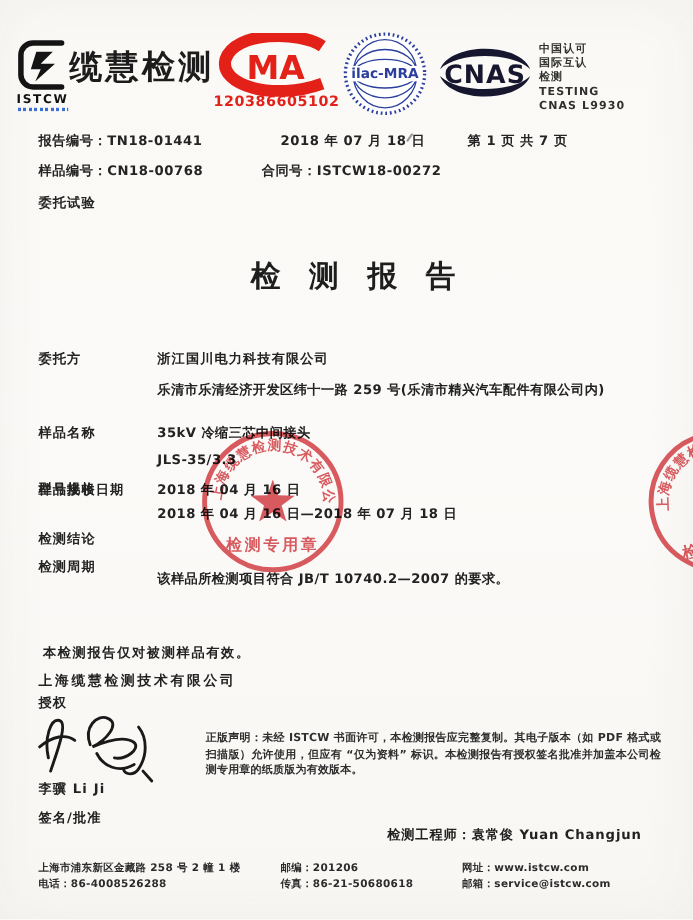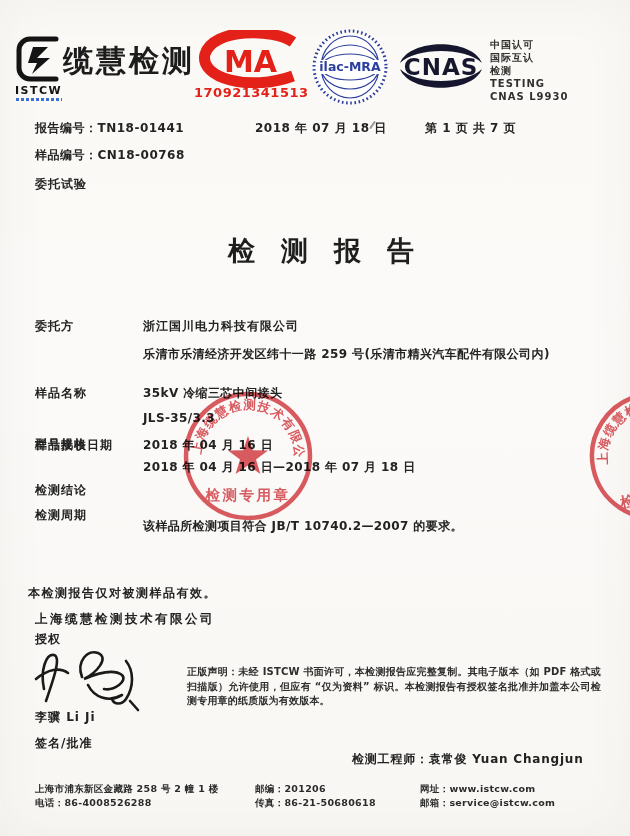--- a/index.html
+++ b/index.html
@@ -27,21 +27,21 @@
 
   
   .title{left:0;top:233px;width:630px;text-align:center;font-size:27px;font-weight:700;
     letter-spacing:26px;padding-left:38px;box-sizing:border-box;color:#1e1e1e;}
 
   
   .lbl{left:35px;font-size:12px;font-weight:700;letter-spacing:1px;white-space:nowrap;}
   .val{left:143px;font-size:12px;font-weight:700;letter-spacing:.4px;white-space:nowrap;}
 
   
-  .note{left:28px;top:585px;font-size:12px;font-weight:700;letter-spacing:1.5px;}
+  .note{left:39px;top:585px;font-size:12px;font-weight:700;letter-spacing:1.5px;}
   .issuer{left:35px;top:611px;font-size:12.5px;font-weight:700;letter-spacing:2.5px;}
   .auth{left:35px;top:631px;font-size:12px;font-weight:700;letter-spacing:1px;}
   .approver{left:35px;top:709px;font-size:12px;font-weight:700;letter-spacing:1px;}
   .role{left:35px;top:735px;font-size:12px;font-weight:700;letter-spacing:1px;}
   .disclaimer{left:187px;top:665px;width:414px;font-size:10px;line-height:14.5px;
     font-weight:600;color:#2e2e2e;text-align:justify;letter-spacing:.2px;}
   .engineer{left:352px;top:751px;font-size:12px;font-weight:700;letter-spacing:.8px;white-space:nowrap;}
 
   
   .foot{font-size:9.5px;font-weight:700;color:#2b2b2b;letter-spacing:.3px;white-space:nowrap;}
@@ -59,21 +59,21 @@
     <path d="M19,13 h15 l-11,11 h13 l-18,16 5,-11 h-9 z" fill="#141414"></path>
   </svg>
   <div class="abs logo-abbr">ISTCW</div>
   <div class="abs logo-tagline"></div>
   <div class="abs brand-cn">缆慧检测</div>
 
   <svg class="abs" style="left:197px;top:30px;" width="102" height="58" viewBox="0 0 102 58">
     <path d="M96,12 C76,-2 16,-2 8,24 C2,48 52,62 96,46" fill="none" stroke="#e32119" stroke-width="11" stroke-linecap="butt"></path>
     <text x="27" y="42" font-size="30" font-weight="bold" fill="#e32119" font-family="DejaVu Sans, sans-serif">MA</text>
   </svg>
-  <div class="abs cma-num">170921341513</div>
+  <div class="abs cma-num">120386605102</div>
 
   <svg class="abs" style="left:310px;top:27px;" width="80" height="80" viewBox="0 0 80 80">
     <circle cx="40" cy="40" r="36" fill="#ffffff" stroke="#2b3f9e" stroke-width="3" stroke-dasharray="1.6 2.6"></circle>
     <ellipse cx="40" cy="40" rx="29" ry="31" fill="none" stroke="#2b3f9e" stroke-width="1.2"></ellipse>
     <ellipse cx="40" cy="40" rx="29" ry="22" fill="none" stroke="#2b3f9e" stroke-width="1.2"></ellipse>
     <ellipse cx="40" cy="40" rx="29" ry="13" fill="none" stroke="#2b3f9e" stroke-width="1.2"></ellipse>
     <line x1="11" y1="40" x2="69" y2="40" stroke="#2b3f9e" stroke-width="1.2"></line>
     <rect x="8" y="33" width="64" height="14" fill="#ffffff"></rect>
     <text x="40" y="44" font-size="12.5" font-weight="bold" fill="#2b3f9e" text-anchor="middle" font-family="DejaVu Sans, sans-serif">ilac-MRA</text>
   </svg>
@@ -94,20 +94,23 @@
 
   <div class="abs meta" style="left:35px;top:120px;">
     <span>报告编号：</span><span>TN18-01441</span>
   </div>
   <div class="abs meta" style="left:255px;top:120px;">2018 年 07 月 18 日</div>
   <div class="abs meta" style="left:425px;top:120px;">第 1 页 共 7 页</div>
   <div class="abs pen-mark"></div>
 
   <div class="abs meta" style="left:35px;top:147px;">
     <span>样品编号：</span><span>CN18-00768</span>
+  </div>
+  <div class="abs meta" style="left:238px;top:147px;">
+    <span>合同号：</span><span>ISTCW18-00272</span>
   </div>
 
   <div class="abs meta" style="left:35px;top:176px;letter-spacing:1px;">委托试验</div>
 
   <div class="abs title">检测报告</div>
 
   <div class="abs lbl" style="top:318px;">委托方</div>
   <div class="abs val" style="top:318px;letter-spacing:1px;">浙江国川电力科技有限公司</div>
   <div class="abs val" style="top:346px;">乐清市乐清经济开发区纬十一路 259 号(乐清市精兴汽车配件有限公司内)</div>
 

